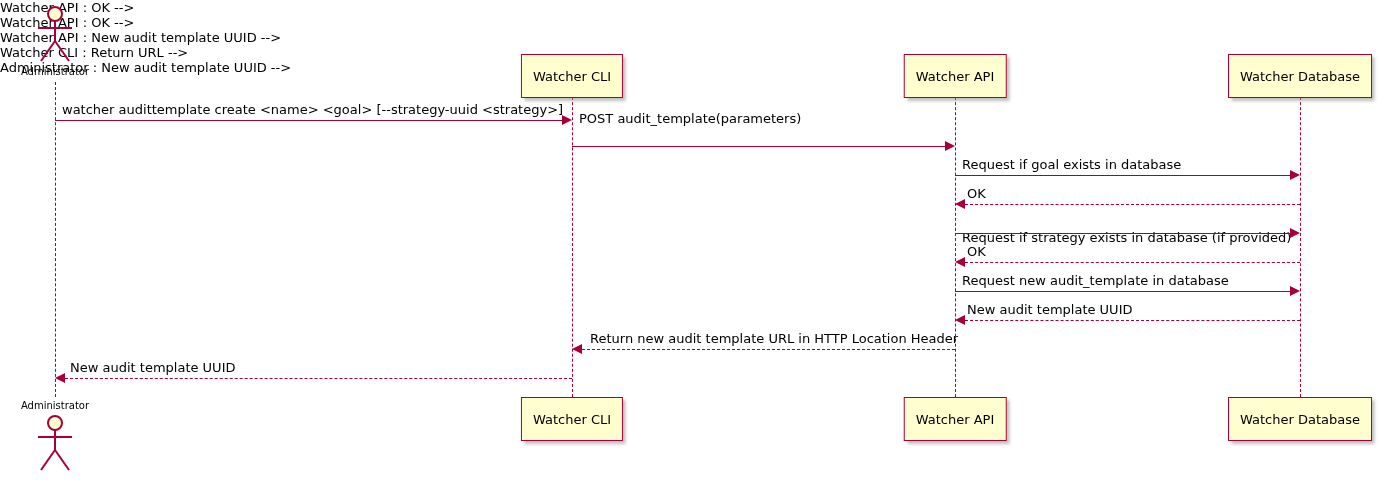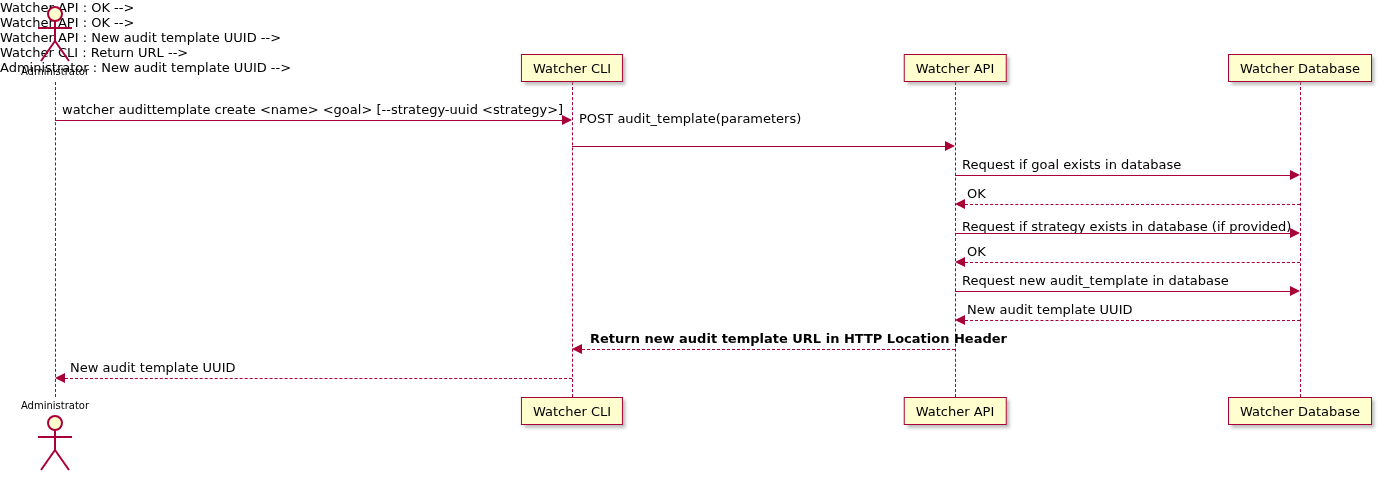--- a/index.html
+++ b/index.html
@@ -12,21 +12,21 @@
   .canvas {
     position: relative;
     width: 1379px;
     height: 483px;
     background: #ffffff;
     overflow: hidden;
   }
   .pbox {
     position: absolute;
     transform: translateX(-50%);
-    height: 28px;
+    height: 44px;
     display: flex;
     align-items: center;
     justify-content: center;
     padding: 12px 11px;
     background: #FEFECE;
     border: 1.5px solid #A80036;
     box-shadow: 3px 3px 3px rgba(140,140,140,0.55);
     white-space: nowrap;
     font-size: 13px;
   }
@@ -129,21 +129,21 @@
 
    Watcher API : OK --&gt;
   <div>
     <div class="msg-label" style="left:967px; top:186px;">OK</div>
     <div class="msg-line dashed" style="left:965px; top:204px; width:335px;"></div>
     <div class="arrowhead left" style="left:955px; top:199px;"></div>
   </div>
 
   
   <div>
-    <div class="msg-label" style="left:962px; top:219px;">Request if strategy exists in database (if provided)</div>
+    <div class="msg-label" style="left:962px; top:230px;">Request if strategy exists in database (if provided)</div>
     <div class="msg-line" style="left:955px; top:233px; width:335px;"></div>
     <div class="arrowhead right" style="left:1290px; top:228px;"></div>
   </div>
 
    Watcher API : OK --&gt;
   <div>
     <div class="msg-label" style="left:967px; top:244px;">OK</div>
     <div class="msg-line dashed" style="left:965px; top:262px; width:335px;"></div>
     <div class="arrowhead left" style="left:955px; top:257px;"></div>
   </div>
@@ -157,21 +157,21 @@
 
    Watcher API : New audit template UUID --&gt;
   <div>
     <div class="msg-label" style="left:967px; top:302px;">New audit template UUID</div>
     <div class="msg-line dashed" style="left:965px; top:320px; width:335px;"></div>
     <div class="arrowhead left" style="left:955px; top:315px;"></div>
   </div>
 
    Watcher CLI : Return URL --&gt;
   <div>
-    <div class="msg-label" style="left:590px; top:331px;font-weight:bold;">Return new audit template URL in HTTP Location Header</div>
+    <div class="msg-label" style="left:590px; top:331px;">Return new audit template URL in HTTP Location Header</div>
     <div class="msg-line dashed" style="left:582px; top:349px; width:373px;"></div>
     <div class="arrowhead left" style="left:572px; top:344px;"></div>
   </div>
 
    Administrator : New audit template UUID --&gt;
   <div>
     <div class="msg-label" style="left:70px; top:360px;">New audit template UUID</div>
     <div class="msg-line dashed" style="left:65px; top:378px; width:507px;"></div>
     <div class="arrowhead left" style="left:55px; top:373px;"></div>
   </div>

